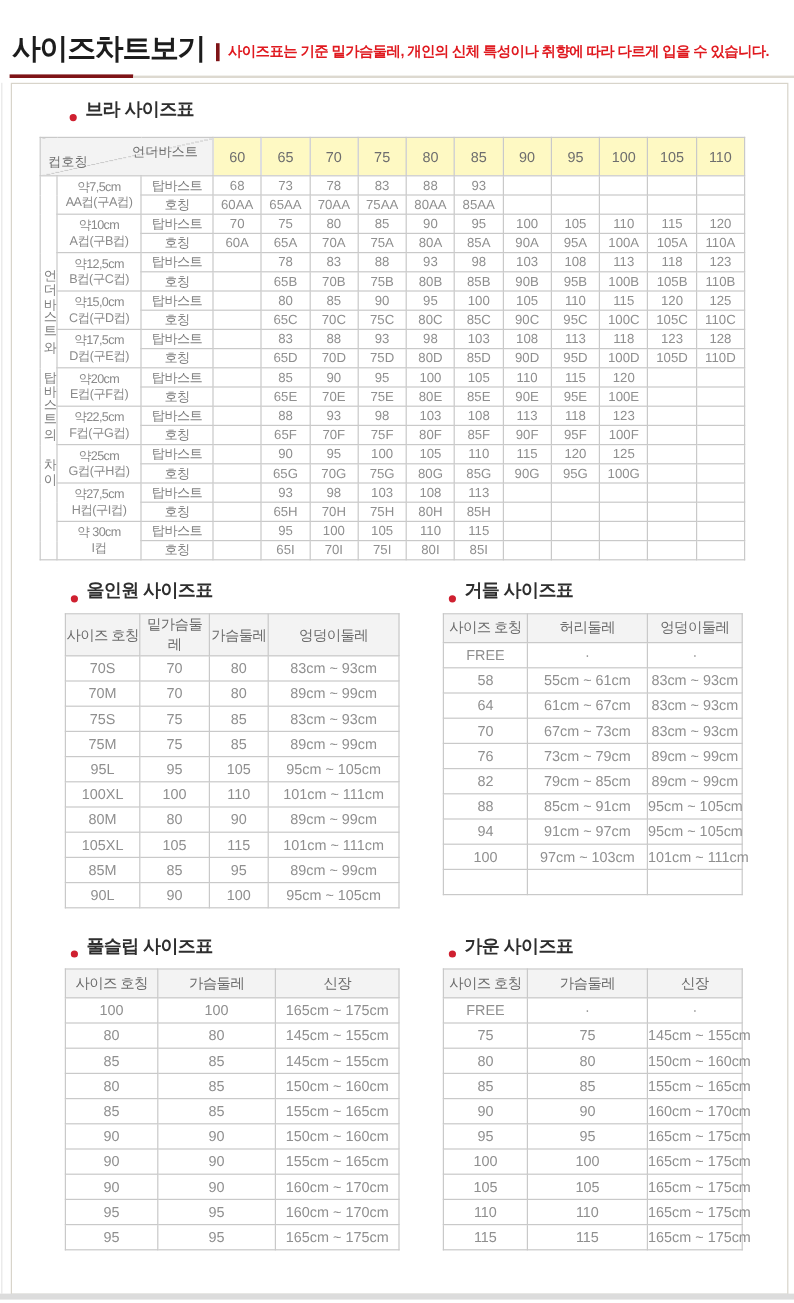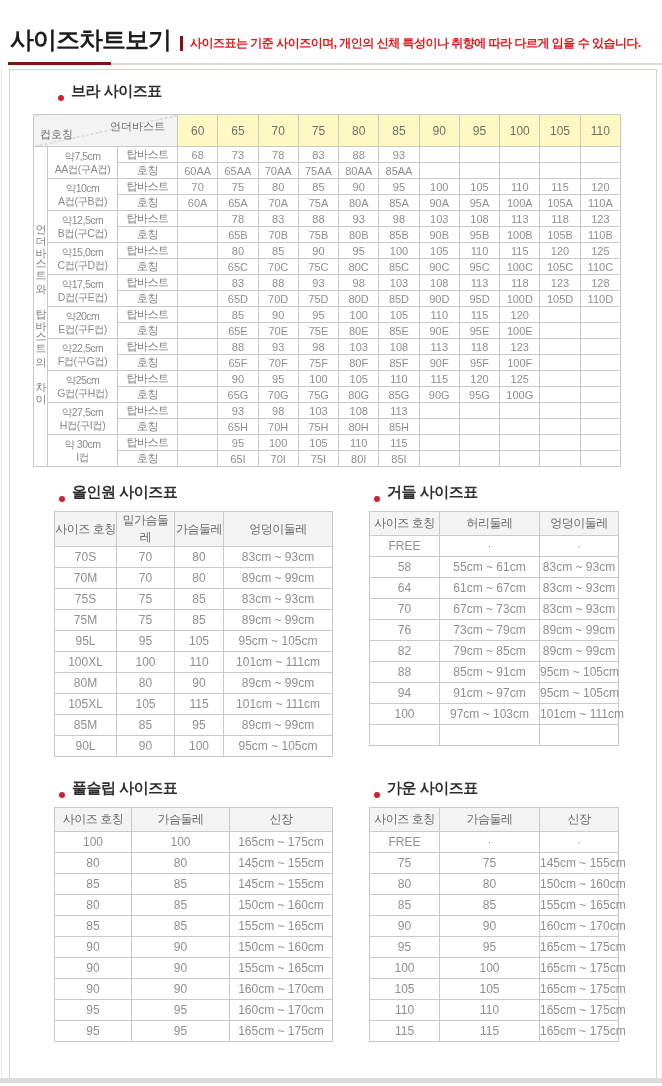--- a/index.html
+++ b/index.html
@@ -59,21 +59,21 @@
 </style>
 </head>
 <body>
 
 <div class="page">
 
   <div class="hdr">
     <div class="hdr-inner">
       <span class="page-title">사이즈차트보기</span>
       <span class="note-sep"></span>
-      <span class="hdr-note">사이즈표는 기준 사이즈이며, 개인의 신체 특성이나 취향에 따라 다르게 입을 수 있습니다.</span>
+      <span class="hdr-note">사이즈표는 기준 밑가슴둘레, 개인의 신체 특성이나 취향에 따라 다르게 입을 수 있습니다.</span>
     </div>
     <div class="hdr-rule">
       <span class="dark"></span>
       <span class="lite"></span>
     </div>
   </div>
 
   <div class="edge-left"></div>
 
   <div class="content-box">

